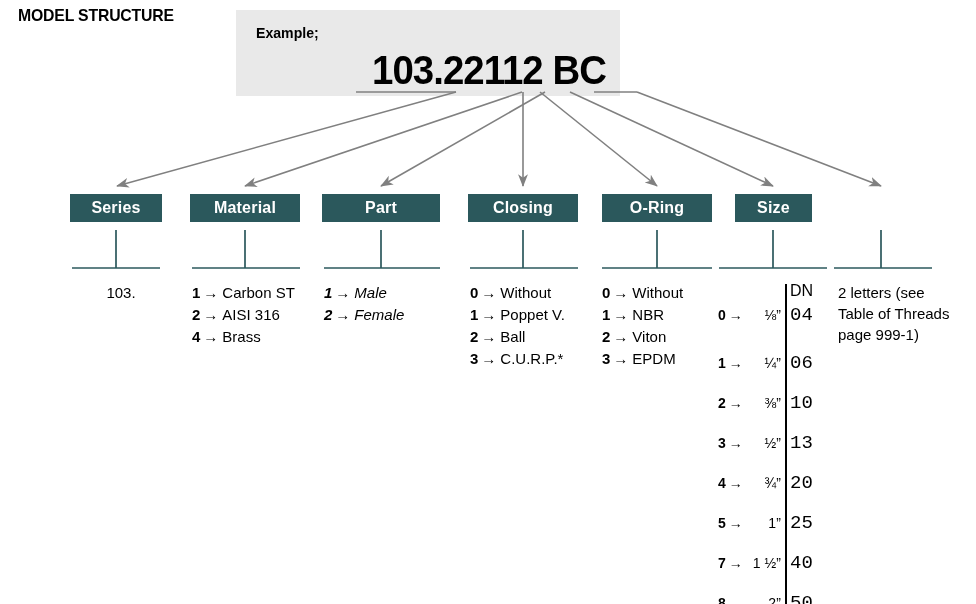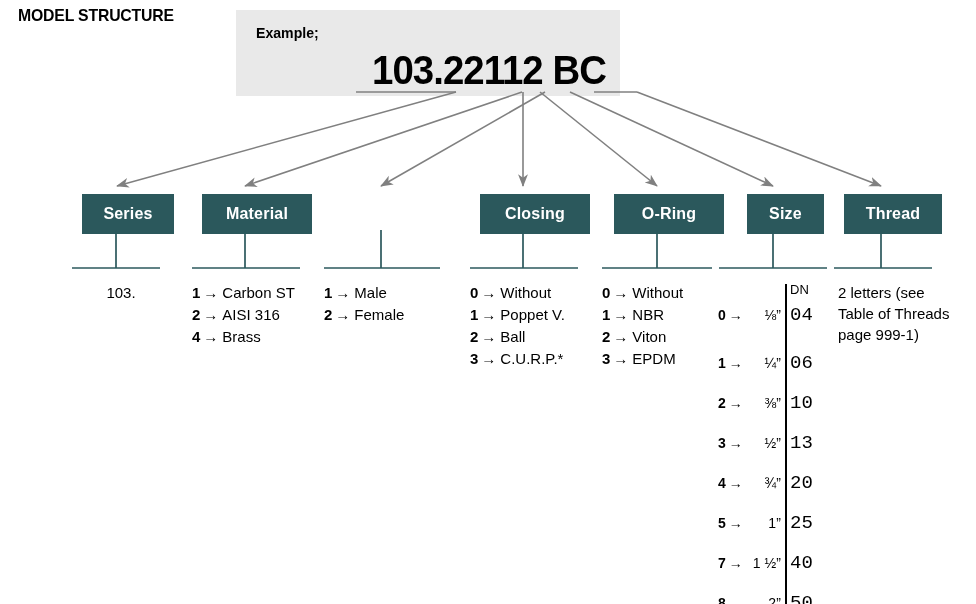--- a/index.html
+++ b/index.html
@@ -44,42 +44,41 @@
   
   #connector-layer{position:absolute;left:0;top:0;width:976px;height:604px;}
 
   
   .seg-box{
     position:absolute;
     background:#2b585c;
     color:#ffffff;
     font-size:16px;font-weight:bold;
     display:flex;align-items:center;justify-content:center;
-    height:40px;
+    height:28px;
     letter-spacing:0.2px;
-    margin-left:12px;
   }
   
   #rule-layer{position:absolute;left:0;top:0;width:976px;height:604px;}
 
   
   .col{position:absolute;font-size:15px;line-height:22px;white-space:nowrap;}
   .row{display:block;}
   .k{font-weight:bold;}
   .arw{font-weight:normal;padding:0 4px 0 3px;}
 
   #col-series{left:76px;top:282px;width:90px;text-align:center;}
   #col-material{left:192px;top:282px;}
-  #col-part{left:324px;top:282px;}
+  #col-part{left:324px;top:282px;font-style:italic;}
   #col-closing{left:470px;top:282px;}
   #col-oring{left:602px;top:282px;}
 
   
   #col-size{left:718px;top:276px;font-size:14px;}
-  #size-dn-head{position:absolute;left:790px;top:282px;font-size:13px;}
+  #size-dn-head{position:absolute;left:790px;top:282px;font-size:16px;}
   .size-row{position:absolute;left:0;font-size:14px;white-space:nowrap;}
   .size-code{font-weight:bold;}
   .size-val{display:inline-block;min-width:34px;text-align:right;}
   .dn-val{position:absolute;left:72px;font-size:19px;font-weight:normal;font-family:Liberation Mono, monospace;}
 
   #col-thread{left:838px;top:282px;font-size:15px;line-height:21px;}
   .thread-line{display:block;}
 </style>
 </head>
 <body>
@@ -113,31 +112,31 @@
       <line x1="637" y1="92" x2="881" y2="186" marker-end="url(#ah)"></line>
     </g>
   </svg>
 
   <div class="seg-box" style="left:70px;width:92px;top:194px">
     <span>Series</span>
   </div>
   <div class="seg-box" style="left:190px;width:110px;top:194px">
     <span>Material</span>
   </div>
+  <div class="seg-box" style="left:322px;width:118px;top:194px">
+    <span>Part</span>
+  </div>
   <div class="seg-box" style="left:468px;width:110px;top:194px">
     <span>Closing</span>
   </div>
   <div class="seg-box" style="left:602px;width:110px;top:194px">
     <span>O-Ring</span>
   </div>
   <div class="seg-box" style="left:735px;width:77px;top:194px">
     <span>Size</span>
-  </div>
-  <div class="seg-box" style="left:832px;width:98px;top:194px">
-    <span>Thread</span>
   </div>
 
   <svg id="rule-layer" viewBox="0 0 976 604">
     <g stroke="#2b585c" stroke-width="1.7">
       <line x1="116" y1="230" x2="116" y2="268"></line>
         <line x1="72" y1="268" x2="160" y2="268"></line>
       <line x1="245" y1="230" x2="245" y2="268"></line>
         <line x1="192" y1="268" x2="300" y2="268"></line>
       <line x1="381" y1="230" x2="381" y2="268"></line>
         <line x1="324" y1="268" x2="440" y2="268"></line>

